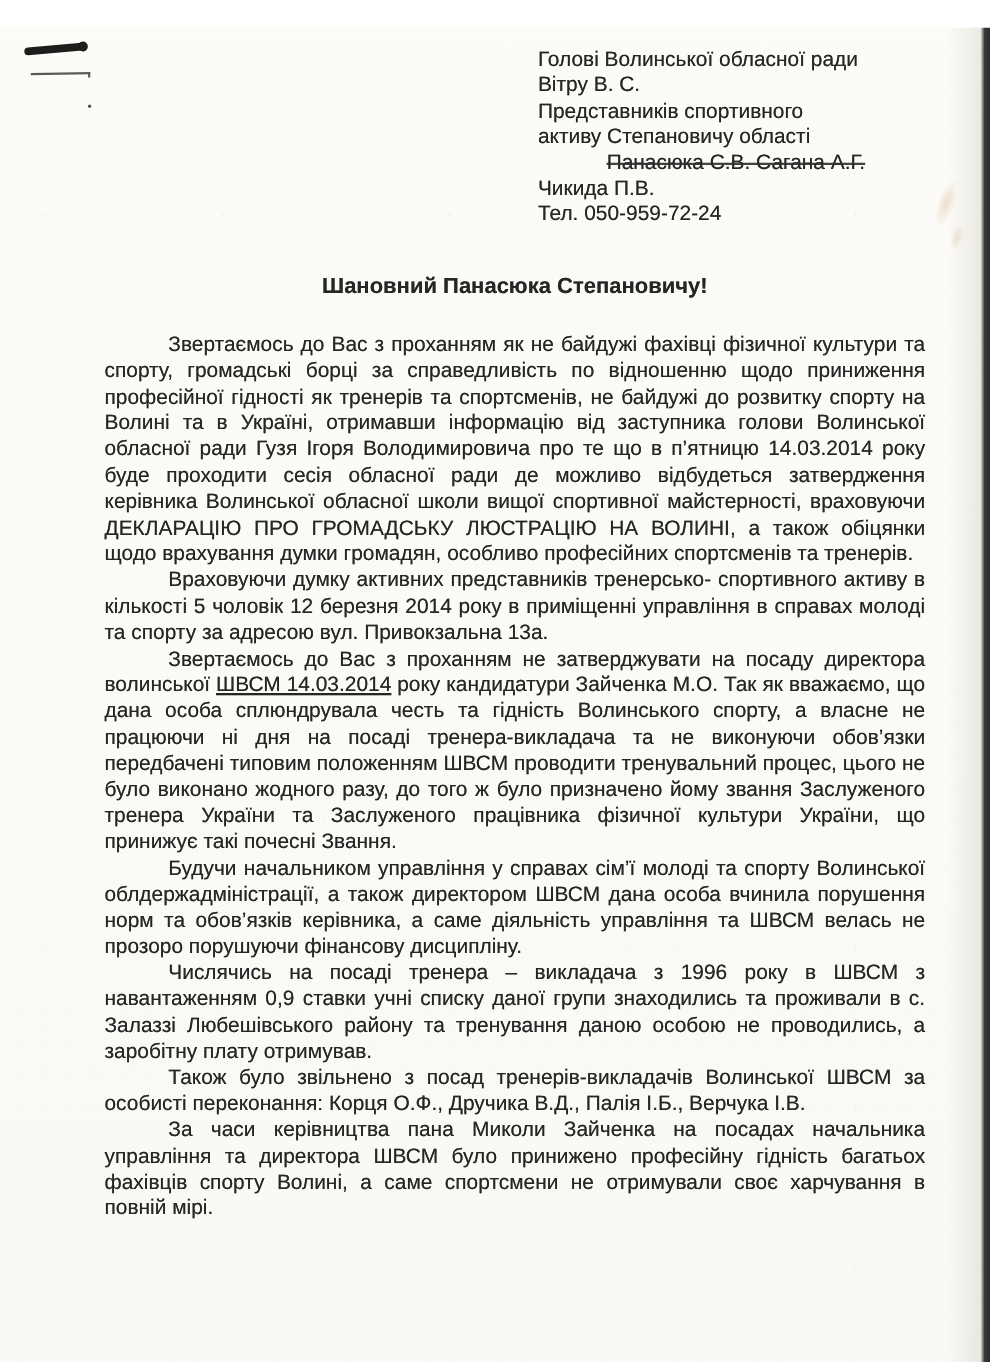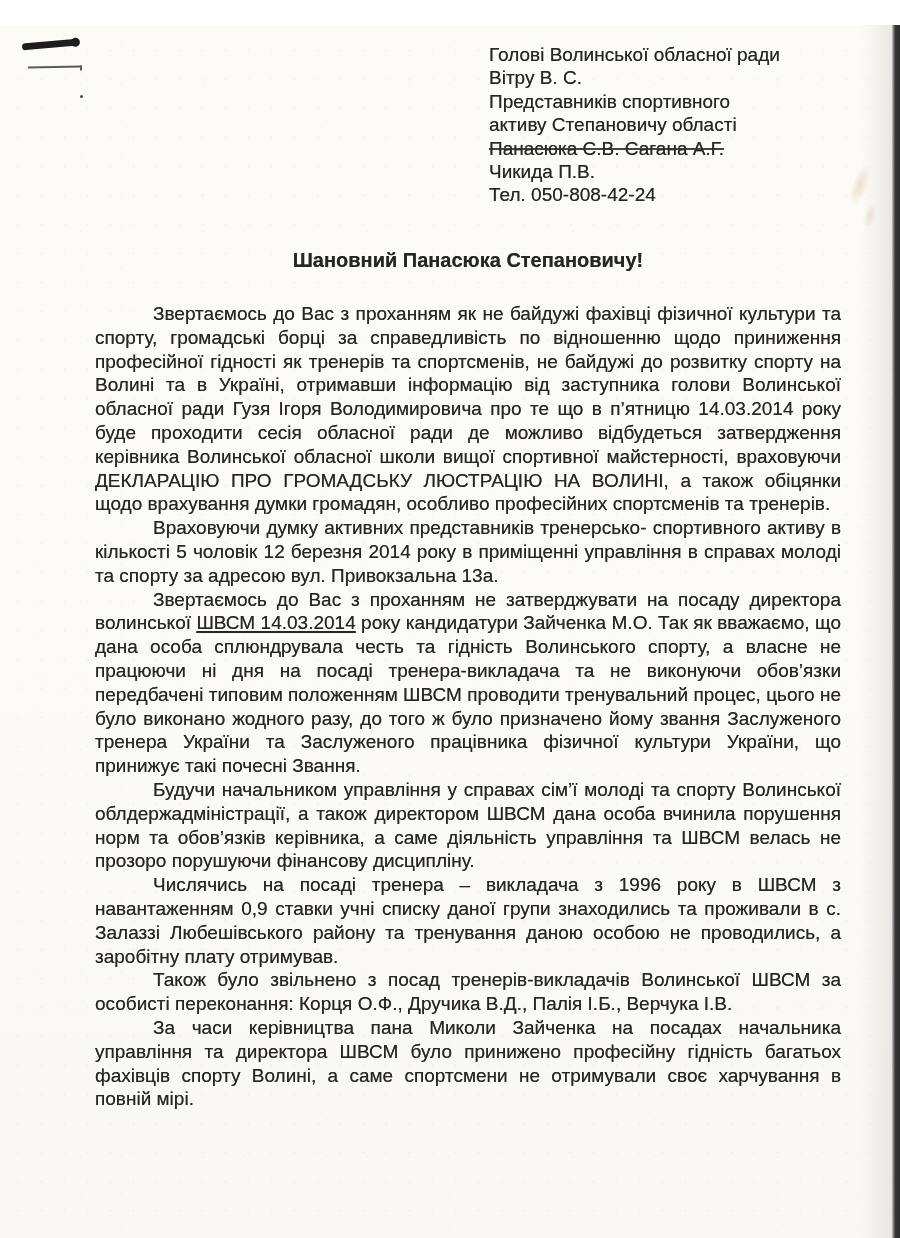--- a/index.html
+++ b/index.html
@@ -20,20 +20,21 @@
   .ink{ text-shadow:0 0 .6px rgba(50,50,50,.75); }
   .recipient{
     position:absolute;left:489px;top:18px;width:360px;
     font-size:19px;line-height:23.4px;
   }
   .recipient .line{white-space:nowrap;}
   .line.strike{
     text-decoration:line-through;
     text-decoration-color:rgba(45,45,45,.6);
     text-decoration-thickness:1.5px;
+    text-align:center;
   }
   .salutation{
     position:absolute;left:95px;top:224px;width:746px;
     text-align:center;font-weight:bold;font-size:20px;
   }
   .bodytext{
     position:absolute;left:95px;top:277px;width:746px;
     font-size:19px;line-height:23.8px;
     text-align:justify;
   }
@@ -94,21 +95,21 @@
   <div class="paper-stain"></div>
   <div class="paper-stain small"></div>
 
   <div class="recipient ink">
     <div class="line">Голові Волинської  обласної ради</div>
     <div class="line">Вітру В. С.</div>
     <div class="line">Представників спортивного</div>
     <div class="line">активу Степановичу області</div>
     <div class="line strike">Панасюка С.В. Сагана А.Г.</div>
     <div class="line">Чикида П.В.</div>
-    <div class="line">Тел. 050-808-42-24</div>
+    <div class="line">Тел. 050-959-72-24</div>
   </div>
 
   <div class="salutation ink">Шановний Панасюка Степановичу!</div>
 
   <div class="bodytext ink">
     <p>Звертаємось до Вас з проханням як не байдужі фахівці фізичної культури та спорту, громадські борці за справедливість по відношенню щодо приниження професійної гідності як тренерів та спортсменів, не байдужі до розвитку спорту на Волині та в Україні, отримавши інформацію від заступника голови Волинської обласної ради Гузя Ігоря Володимировича про те що в п’ятницю 14.03.2014 року буде проходити сесія обласної ради де можливо відбудеться затвердження керівника Волинської обласної школи вищої спортивної майстерності, враховуючи ДЕКЛАРАЦІЮ ПРО ГРОМАДСЬКУ ЛЮСТРАЦІЮ НА ВОЛИНІ, а також обіцянки щодо врахування думки громадян, особливо професійних спортсменів та тренерів.</p>
     <p>Враховуючи думку активних представників тренерсько- спортивного активу в кількості 5 чоловік 12 березня 2014 року в приміщенні управління в справах молоді та спорту за адресою вул. Привокзальна 13а.</p>
     <p><span>Звертаємось до Вас з проханням  не затверджувати на посаду директора волинської </span><span class="u">ШВСМ 14.03.2014</span><span> року кандидатури Зайченка М.О. Так як вважаємо, що дана особа сплюндрувала честь та гідність Волинського спорту, а власне не працюючи ні дня на посаді тренера-викладача та не виконуючи обов’язки передбачені типовим положенням ШВСМ проводити тренувальний процес, цього не було виконано жодного разу, до того ж було призначено йому звання Заслуженого тренера України та Заслуженого працівника фізичної культури України, що принижує такі почесні Звання.</span></p>
     <p>Будучи начальником управління у справах сім’ї  молоді та спорту Волинської облдержадміністрації, а також директором ШВСМ дана особа вчинила порушення норм та обов’язків керівника, а саме діяльність управління та ШВСМ велась не прозоро порушуючи фінансову дисципліну.</p>
     <p>Числячись на посаді тренера – викладача з 1996 року в ШВСМ з навантаженням 0,9 ставки учні списку даної групи знаходились та проживали в с. Залаззі Любешівського району та тренування даною особою не проводились, а заробітну плату отримував.</p>

